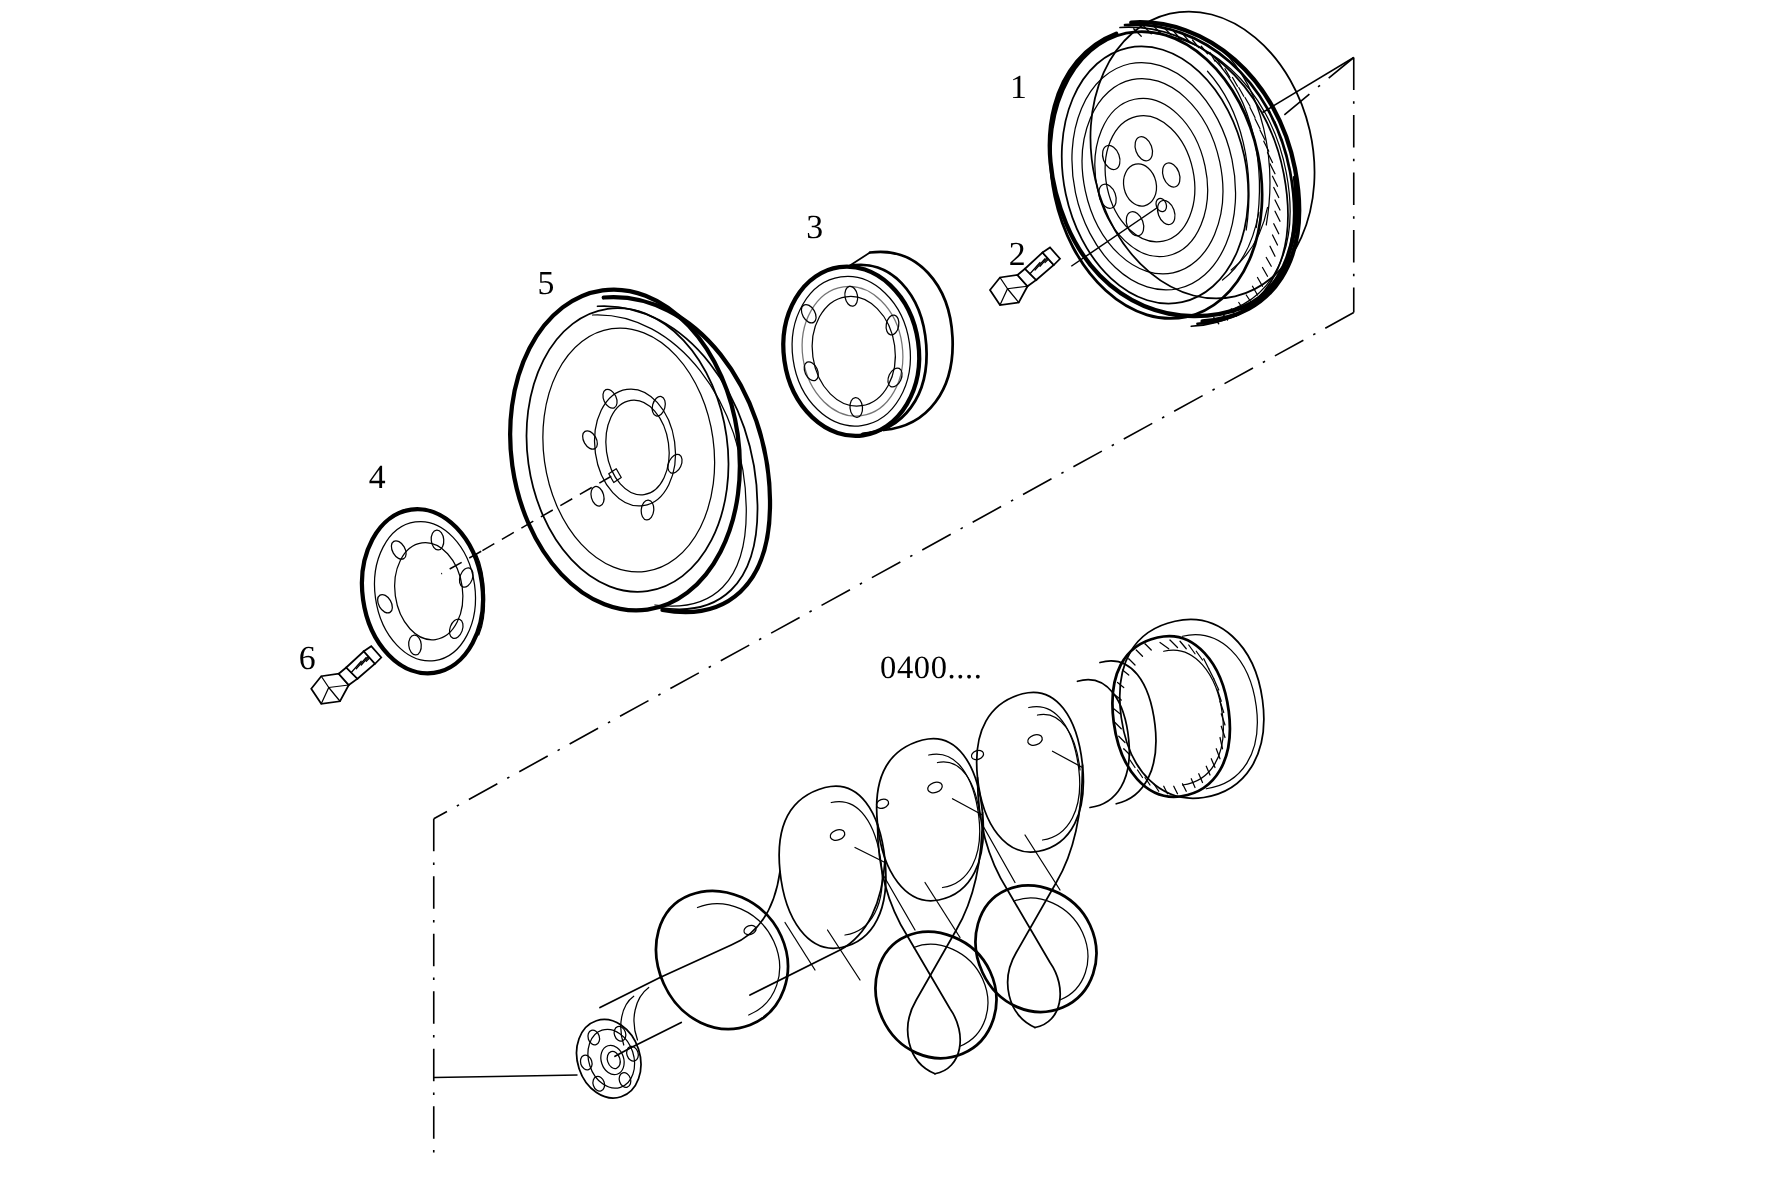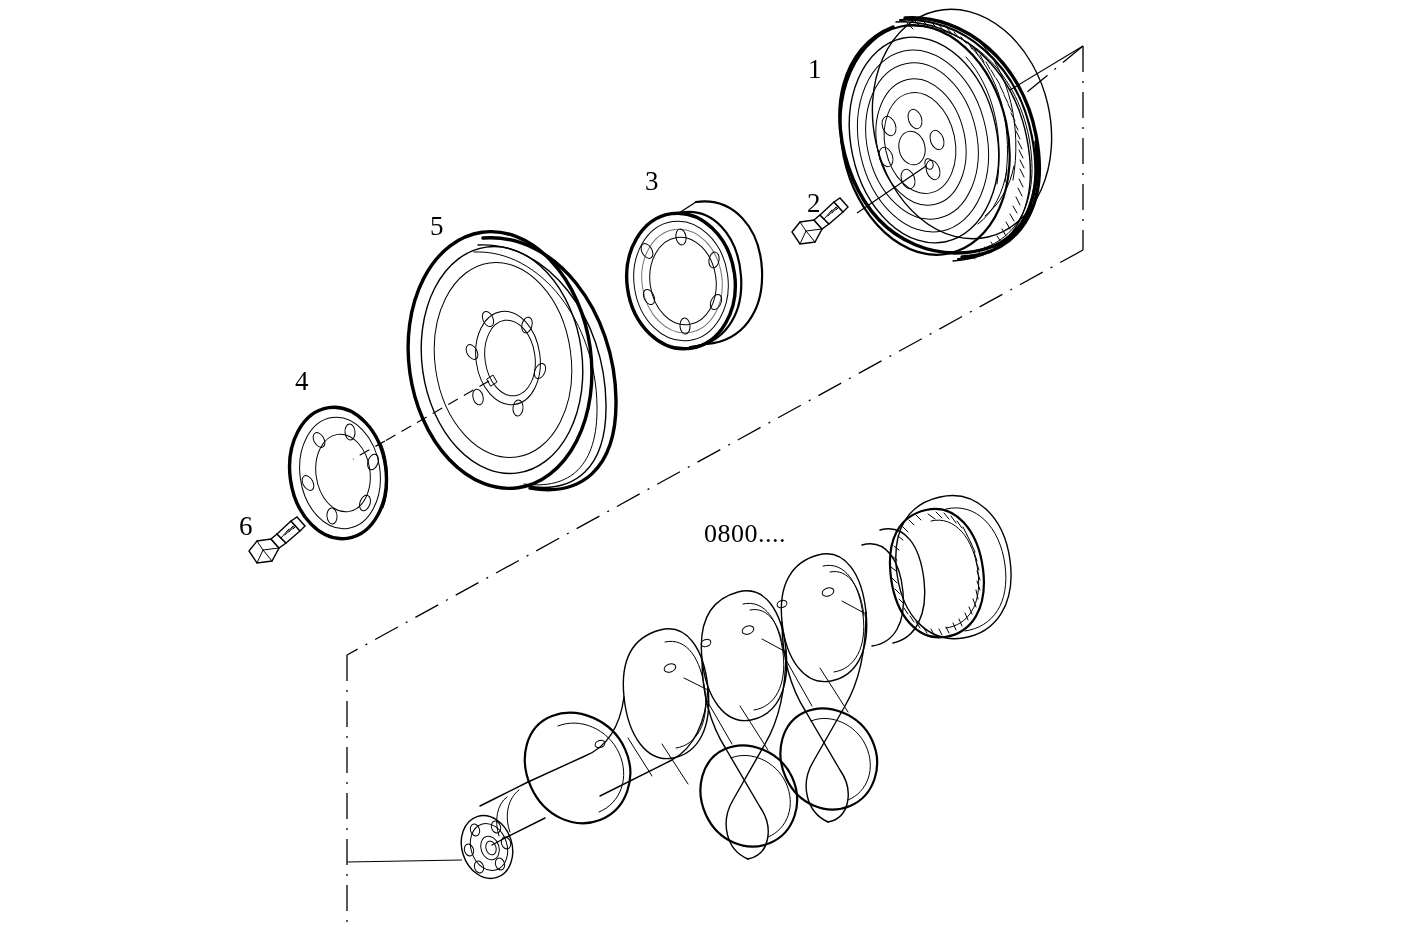--- a/index.html
+++ b/index.html
@@ -440,15 +440,15 @@
   <div class="callout" style="left:807px; top:190px;">2</div>
 
   <div class="callout" style="left:645px; top:168px;">3</div>
 
   <div class="callout" style="left:295px; top:368px;">4</div>
 
   <div class="callout" style="left:430px; top:213px;">5</div>
 
   <div class="callout" style="left:239px; top:513px;">6</div>
 
-  <div class="grouptag" style="left:704px; top:521px;">0800....</div>
+  <div class="grouptag" style="left:704px; top:521px;">0400....</div>
 
 </div>
 
 </body></html>

